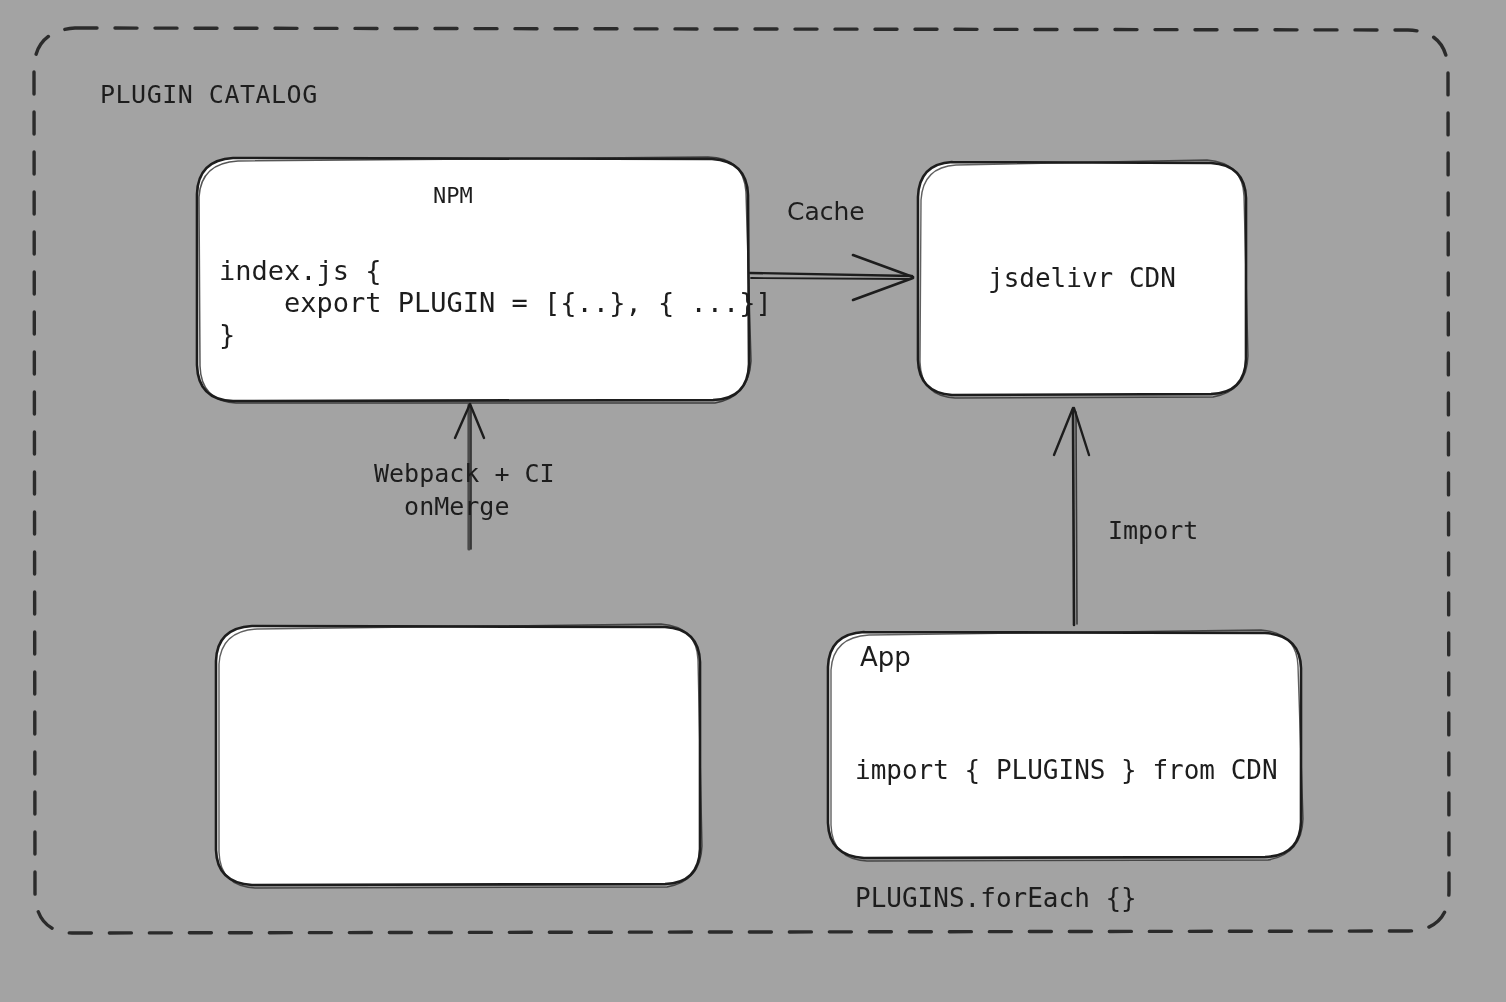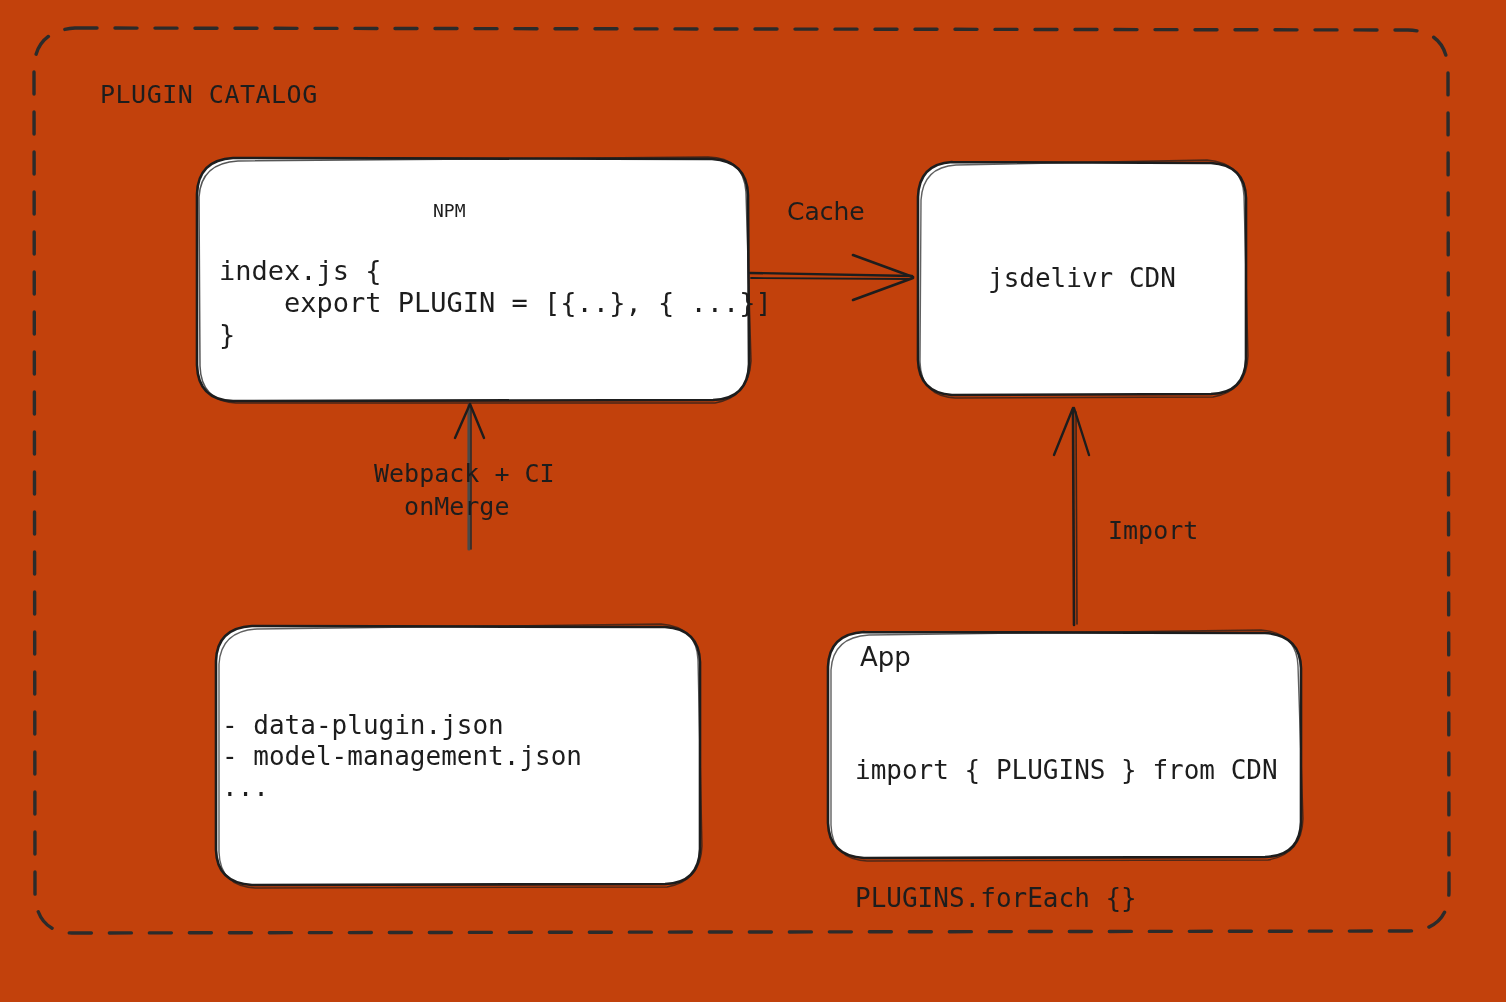--- a/index.html
+++ b/index.html
@@ -8,21 +8,21 @@
     padding: 0;
     background: #ffffff;
   }
   body {
     font-family: "DejaVu Sans Mono", monospace;
   }
   #stage {
     position: relative;
     width: 1506px;
     height: 1002px;
-    background: #c2410c;
+    background: #a3a3a3;
     overflow: hidden;
   }
   #sketch {
     position: absolute;
     left: 0;
     top: 0;
     width: 1506px;
     height: 1002px;
   }
   .lbl {
@@ -40,22 +40,22 @@
   #group-title {
     left: 100px;
     top: 82px;
     font-size: 25px;
     letter-spacing: 0.5px;
   }
 
   
   #npm-title {
     left: 433px;
-    top: 202px;
-    font-size: 18px;
+    top: 185px;
+    font-size: 22px;
   }
   #npm-code {
     left: 219px;
     top: 255px;
     font-size: 27px;
     line-height: 32px;
   }
 
   
   #cdn-title {
@@ -173,23 +173,20 @@
   <div class="lbl" id="cdn-title">jsdelivr CDN</div>
 
   <div class="lbl sans" id="cache-label">Cache</div>
 
   <div class="lbl" id="build-label">Webpack + CI
   onMerge</div>
 
   <div class="lbl" id="import-label">Import</div>
 
 
-  <div class="lbl" id="repo-files">- data-plugin.json
-- model-management.json
-...</div>
 
   <div class="lbl sans" id="app-title">App</div>
 
   <div class="lbl" id="app-code">import { PLUGINS } from CDN
 
 PLUGINS.forEach {}</div>
 
 </div>
 
 </body></html>

